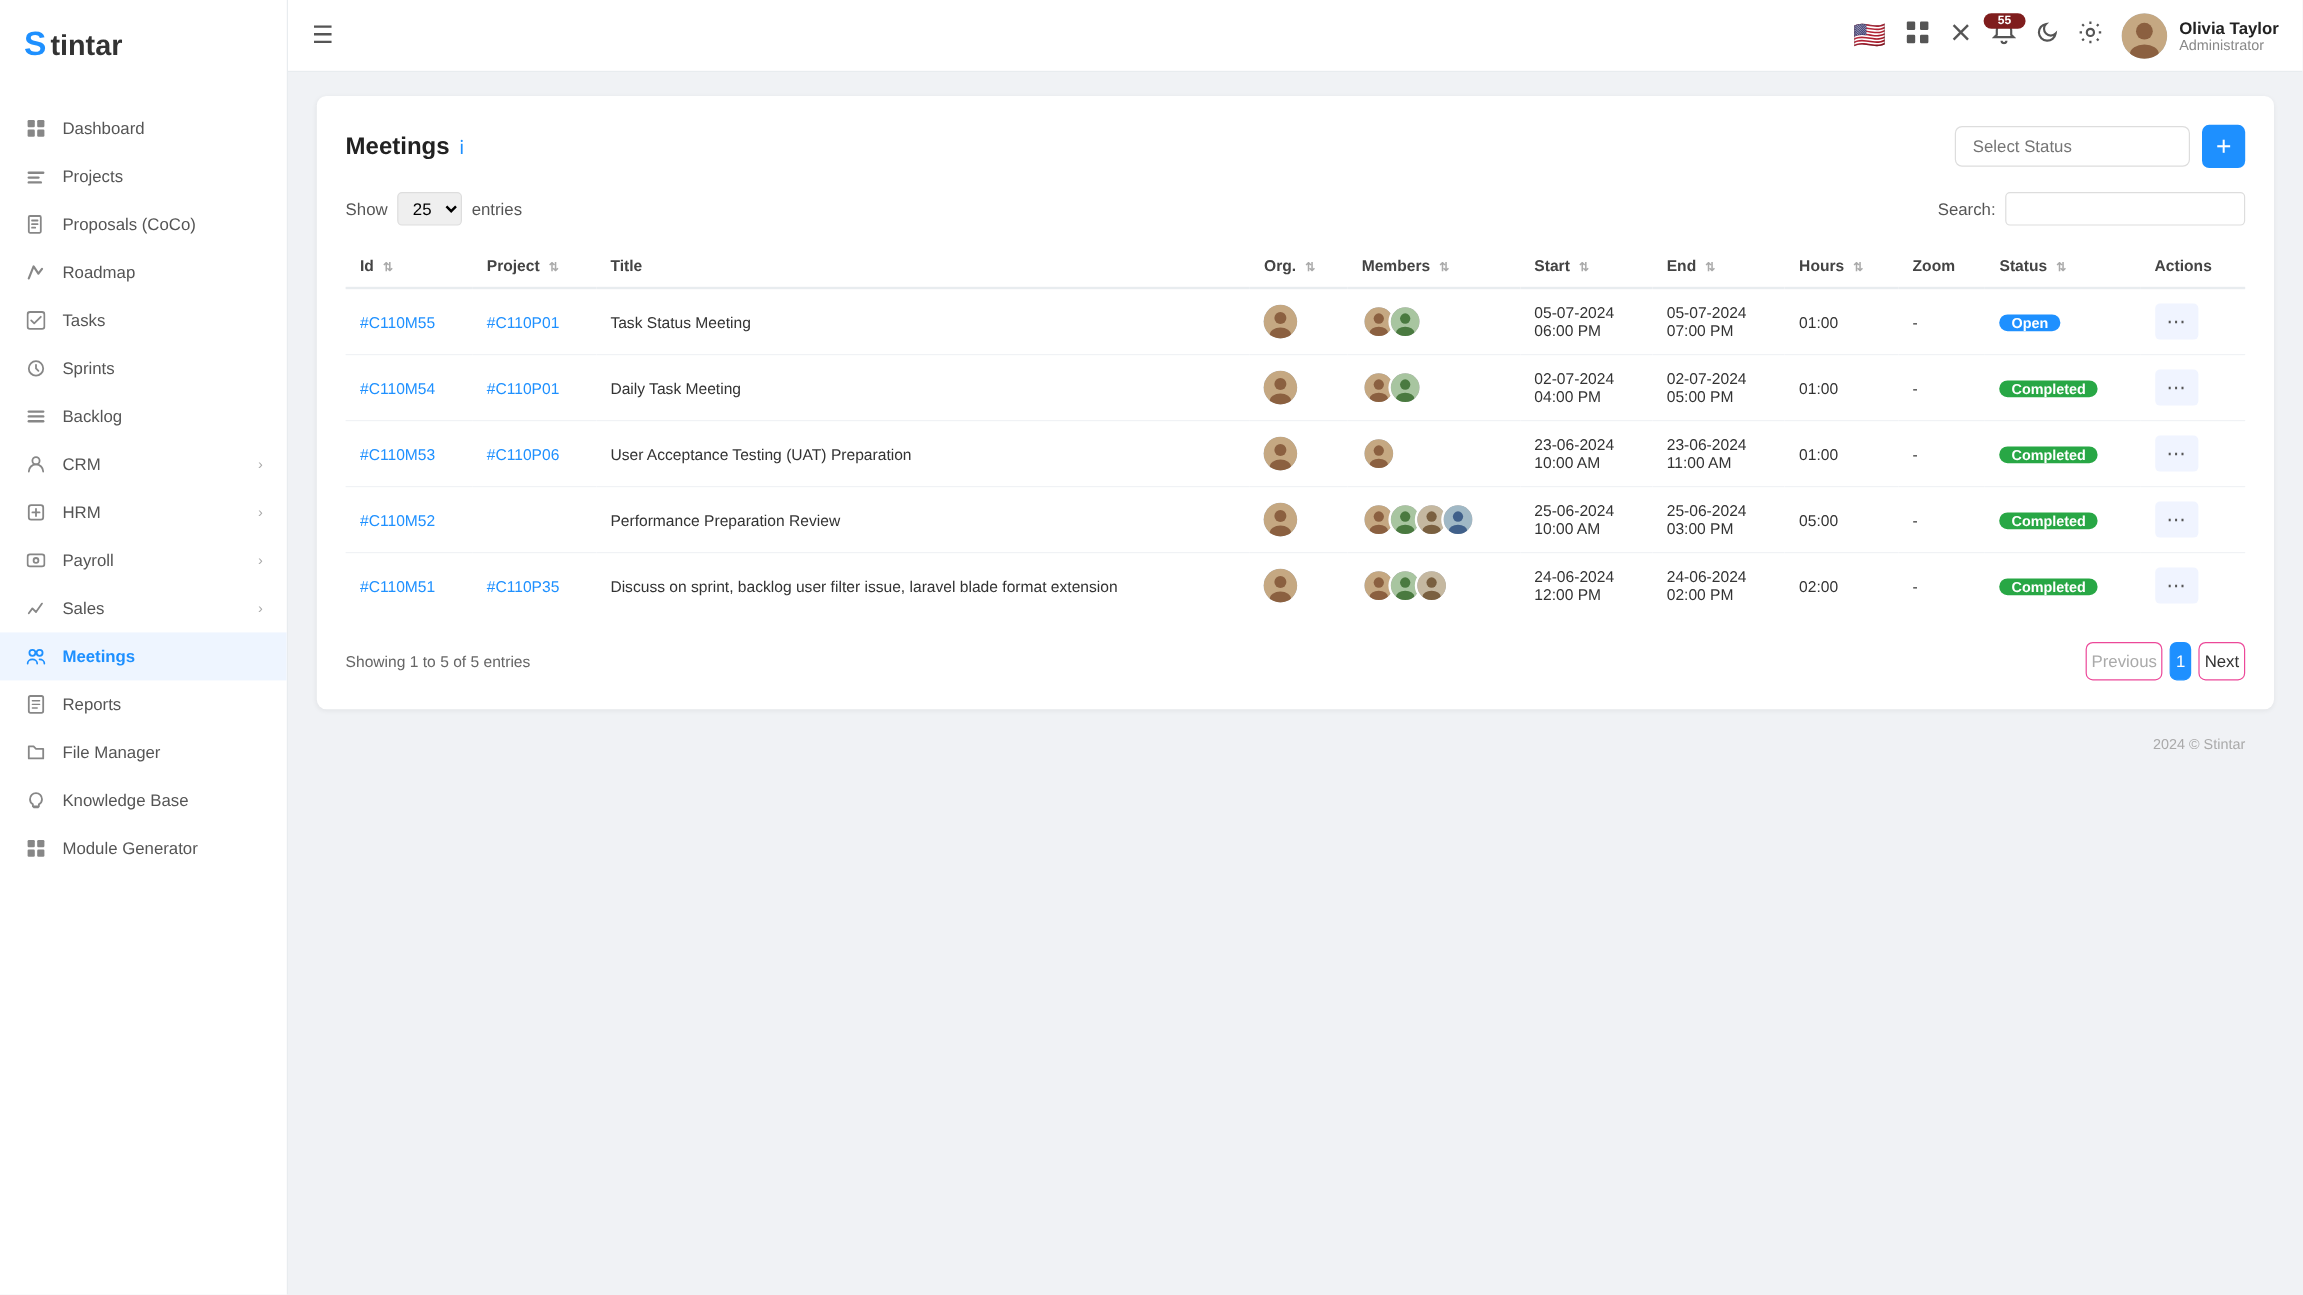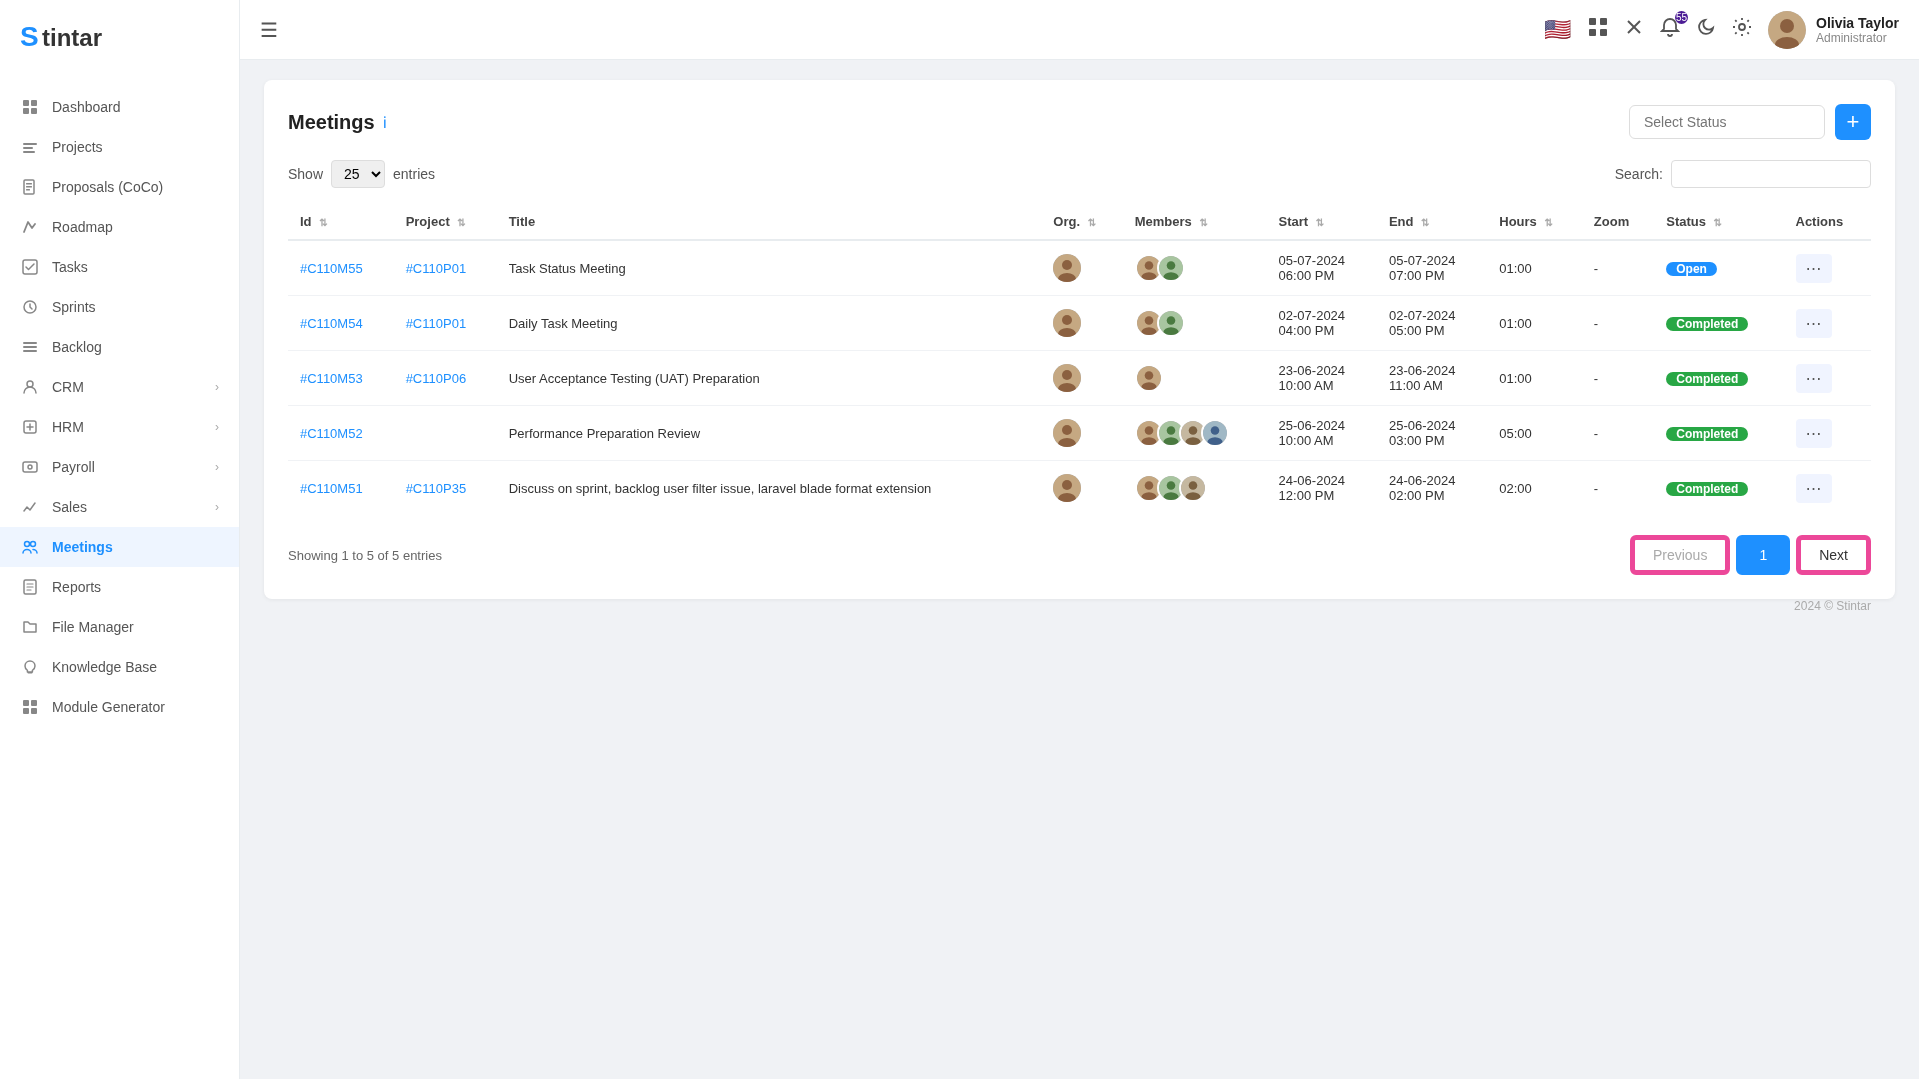--- a/index.html
+++ b/index.html
@@ -83,26 +83,26 @@
       flex-shrink: 0;
     }
     .header-left { display: flex; align-items: center; gap: 12px; }
     .hamburger { font-size: 20px; color: #555; cursor: pointer; }
     .header-right { display: flex; align-items: center; gap: 16px; }
     .header-icon { font-size: 18px; color: #555; cursor: pointer; position: relative; }
     .badge {
       position: absolute;
       top: -6px;
       right: -8px;
-      background: #4c1d95;
+      background: #7f1d1d;
       color: #fff;
       border-radius: 10px;
       font-size: 10px;
-      padding: 1px 1px;
-      font-weight: 400;
+      padding: 1px 12px;
+      font-weight: 700;
     }
     .flag { font-size: 22px; }
     .user-info {
       display: flex;
       align-items: center;
       gap: 10px;
       cursor: pointer;
     }
     .user-avatar {
       width: 38px;
@@ -305,38 +305,38 @@
       justify-content: space-between;
       margin-top: 20px;
     }
     .showing-text { font-size: 13px; color: #666; }
     .pagination {
       display: flex;
       align-items: center;
       gap: 6px;
     }
     .page-btn {
-      padding: 7px 18px;
+      padding: 7px 4px;
       border-radius: 6px;
       font-size: 14px;
       cursor: pointer;
-      border: 5px solid #ec4899;
+      border: 1px solid #ec4899;
       background: #fff;
       color: #333;
     }
     .page-btn.active {
       background: #1e90ff;
       color: #fff;
       border-color: #1e90ff;
     }
     .page-btn.disabled { color: #aaa; cursor: default; }
 
     .footer-text {
       text-align: right;
-      padding: 0 24px;
+      padding: 22px 24px;
       font-size: 12px;
       color: #aaa;
     }
   </style>
 </head>
 <body>
 
 <div id="sidebar">
   <div id="sidebar-logo">
     <span class="logo-text">

